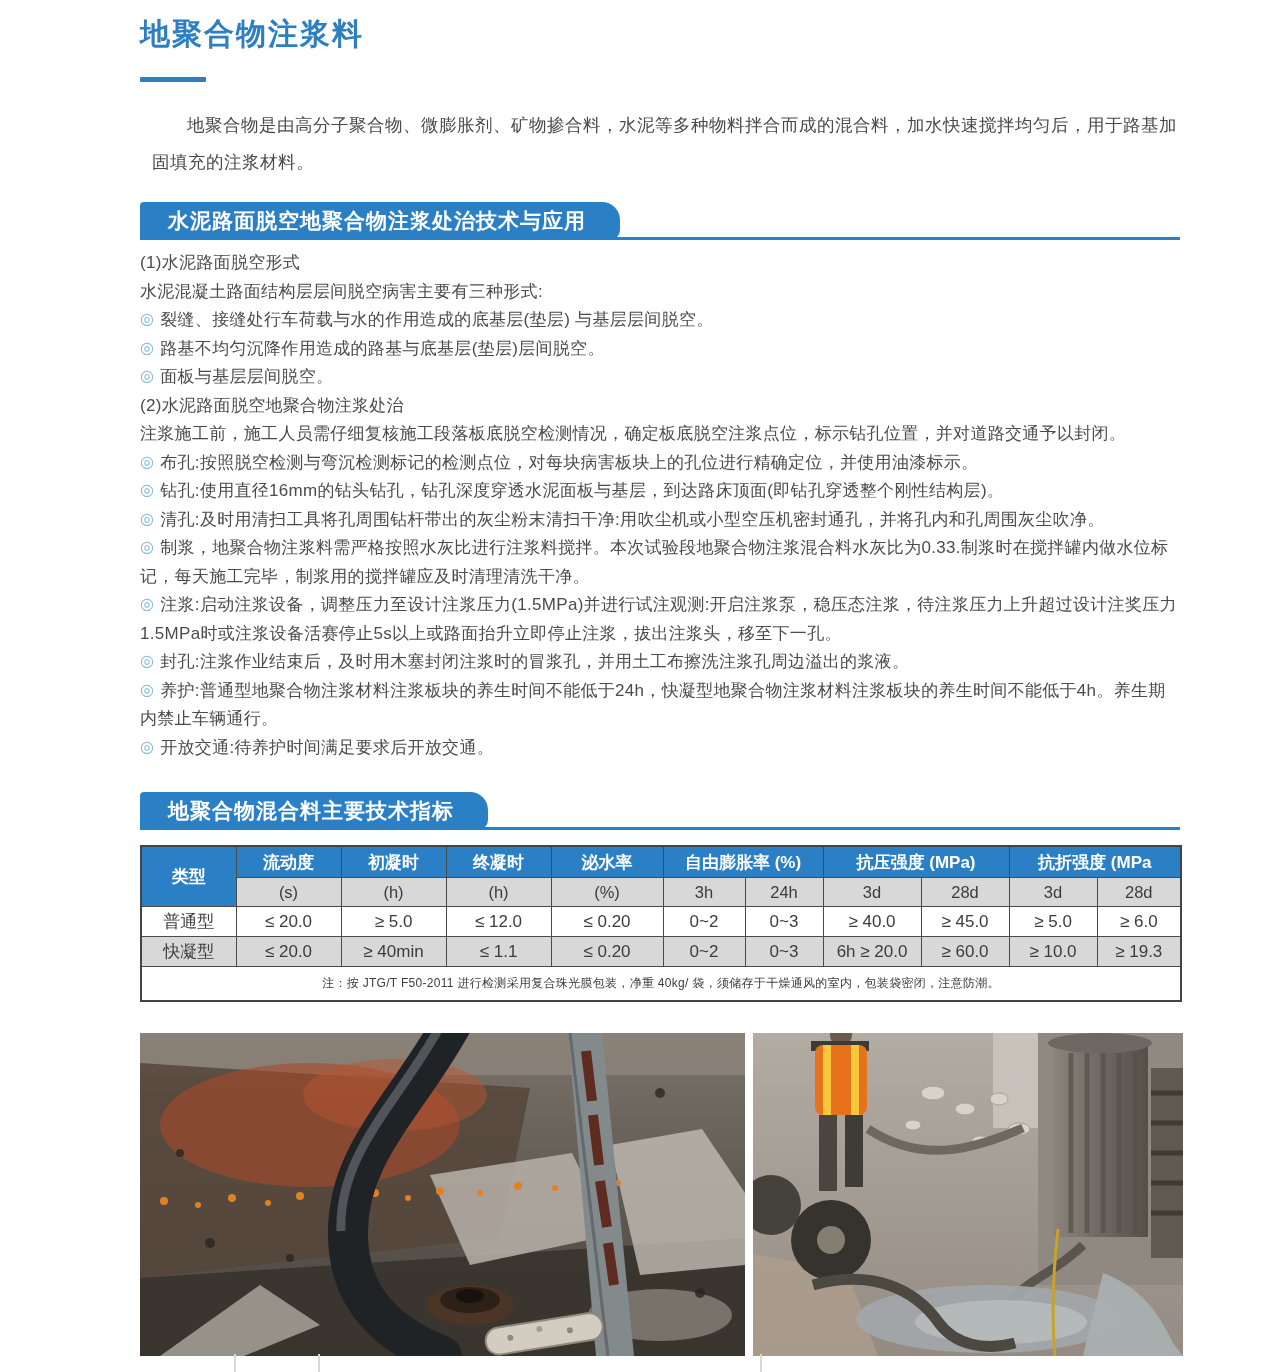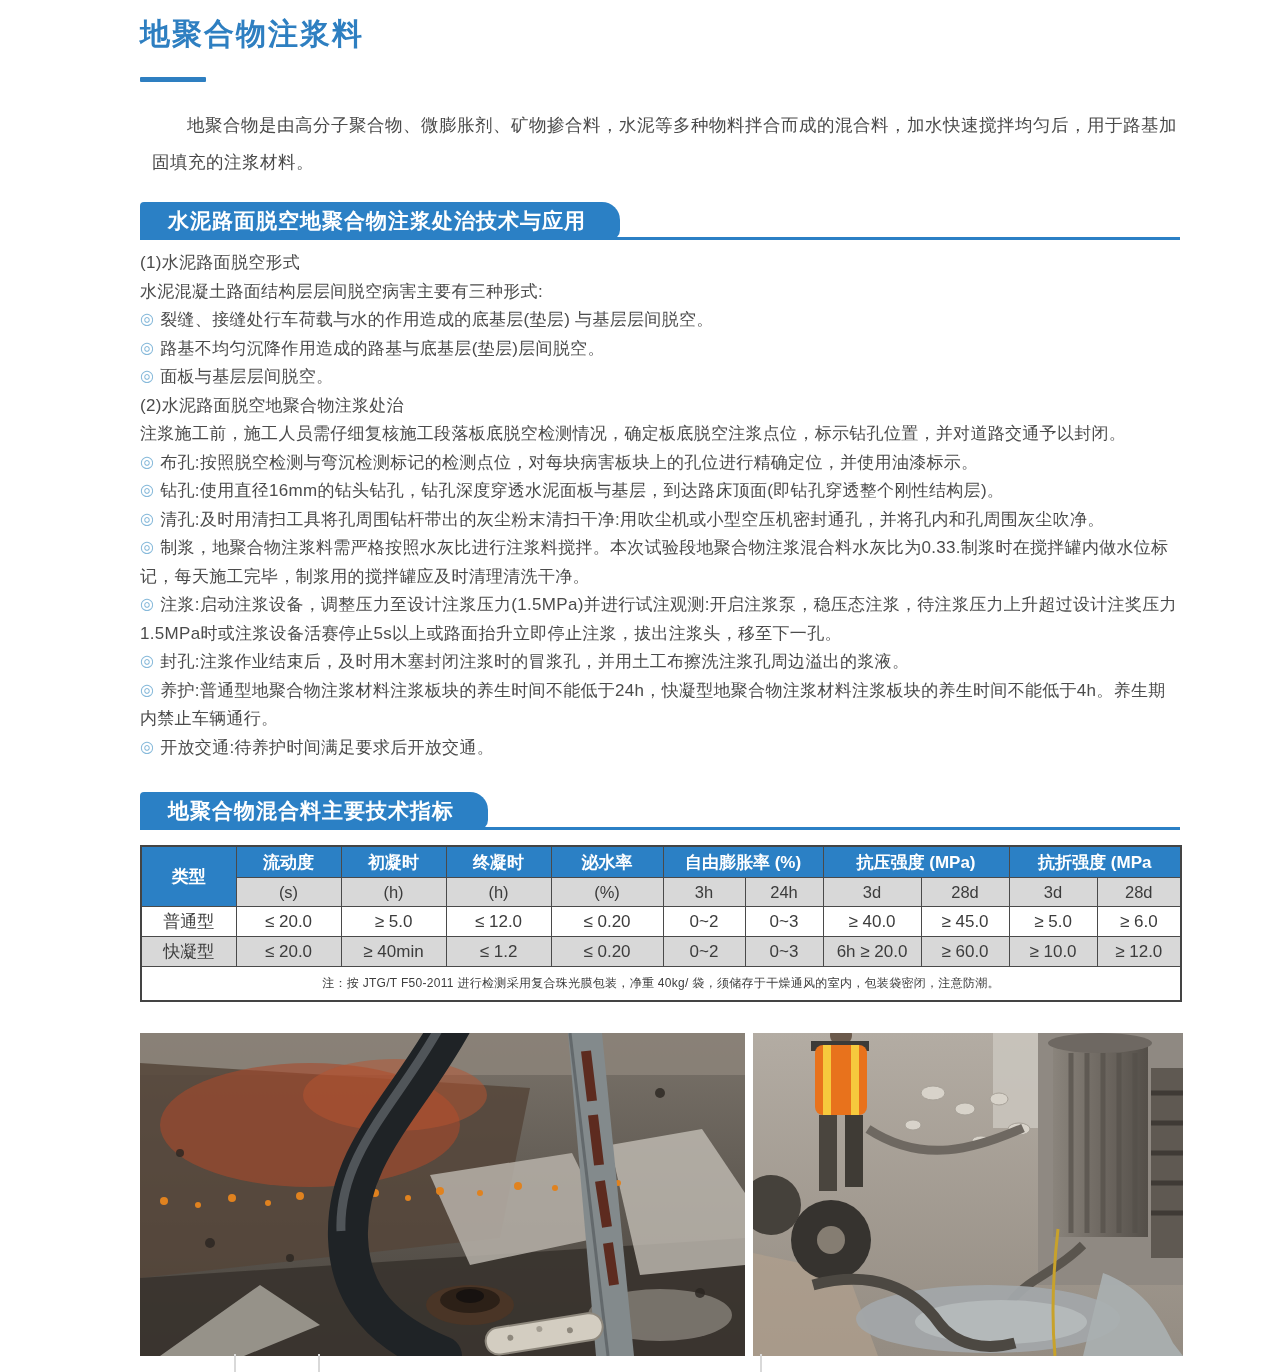--- a/index.html
+++ b/index.html
@@ -146,28 +146,28 @@
         <td>0~3</td>
         <td>≥ 40.0</td>
         <td>≥ 45.0</td>
         <td>≥ 5.0</td>
         <td>≥ 6.0</td>
       </tr>
       <tr class="row-b">
         <td>快凝型</td>
         <td>≤ 20.0</td>
         <td>≥ 40min</td>
-        <td>≤ 1.2</td>
+        <td>≤ 1.1</td>
         <td>≤ 0.20</td>
         <td>0~2</td>
         <td>0~3</td>
         <td>6h ≥ 20.0</td>
         <td>≥ 60.0</td>
         <td>≥ 10.0</td>
-        <td>≥ 12.0</td>
+        <td>≥ 19.3</td>
       </tr>
       <tr class="note-row">
         <td colspan="11">注：按 JTG/T F50-2011 进行检测采用复合珠光膜包装，净重 40kg/ 袋，须储存于干燥通风的室内，包装袋密闭，注意防潮。</td>
       </tr>
     </tbody>
       </table>
 
     <div class="photos">
 
       <div class="photo">

